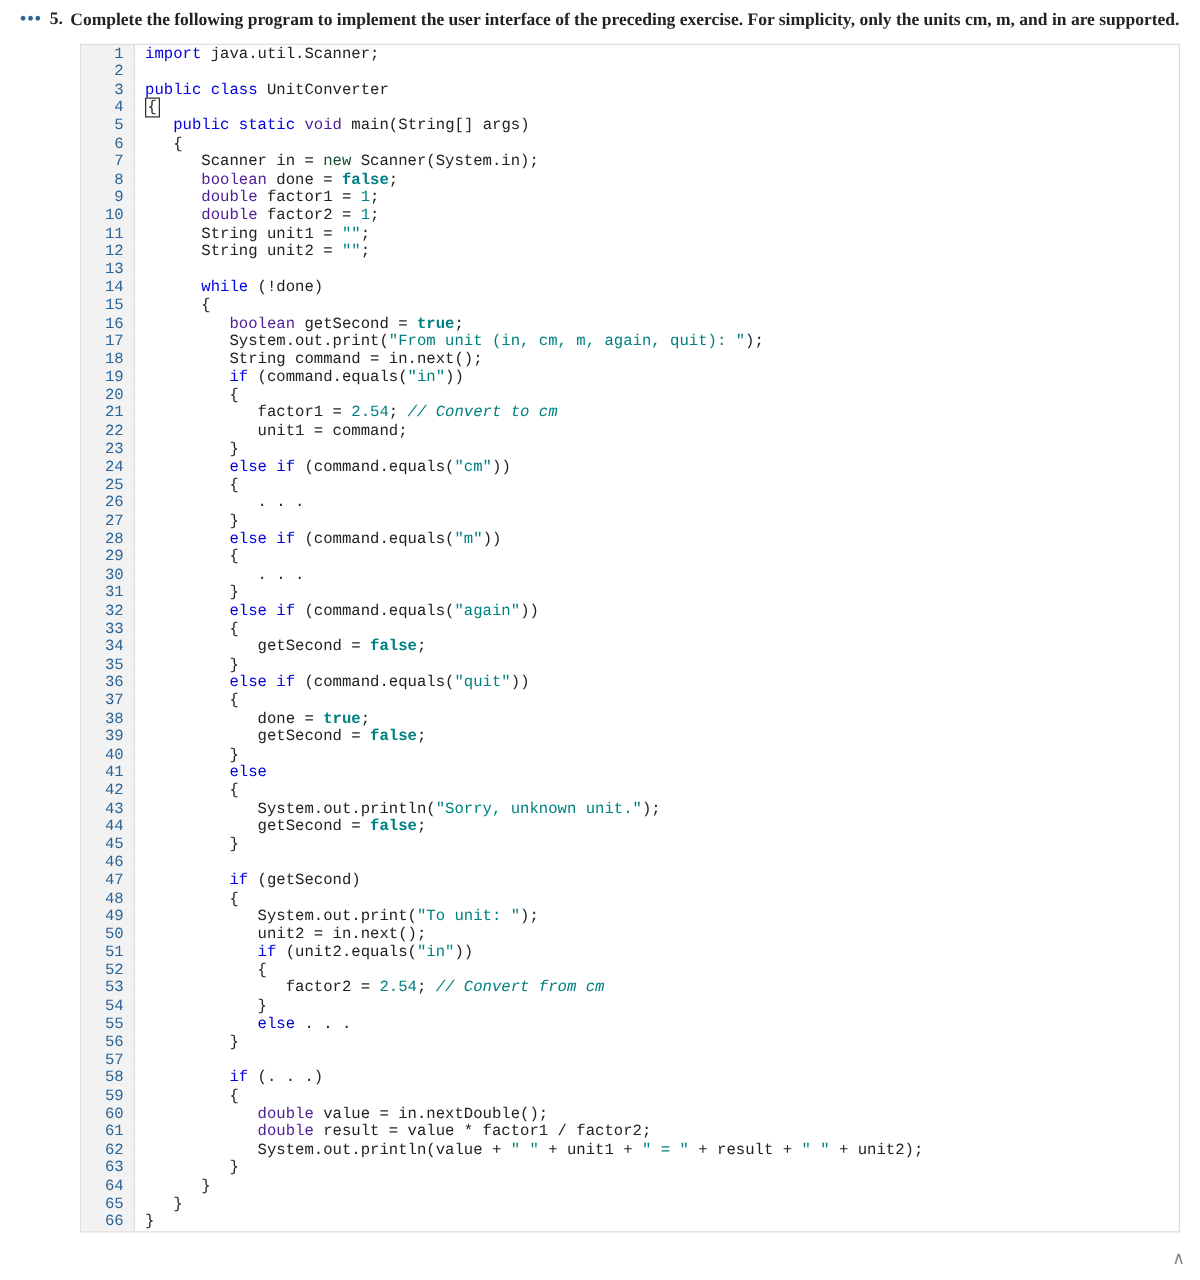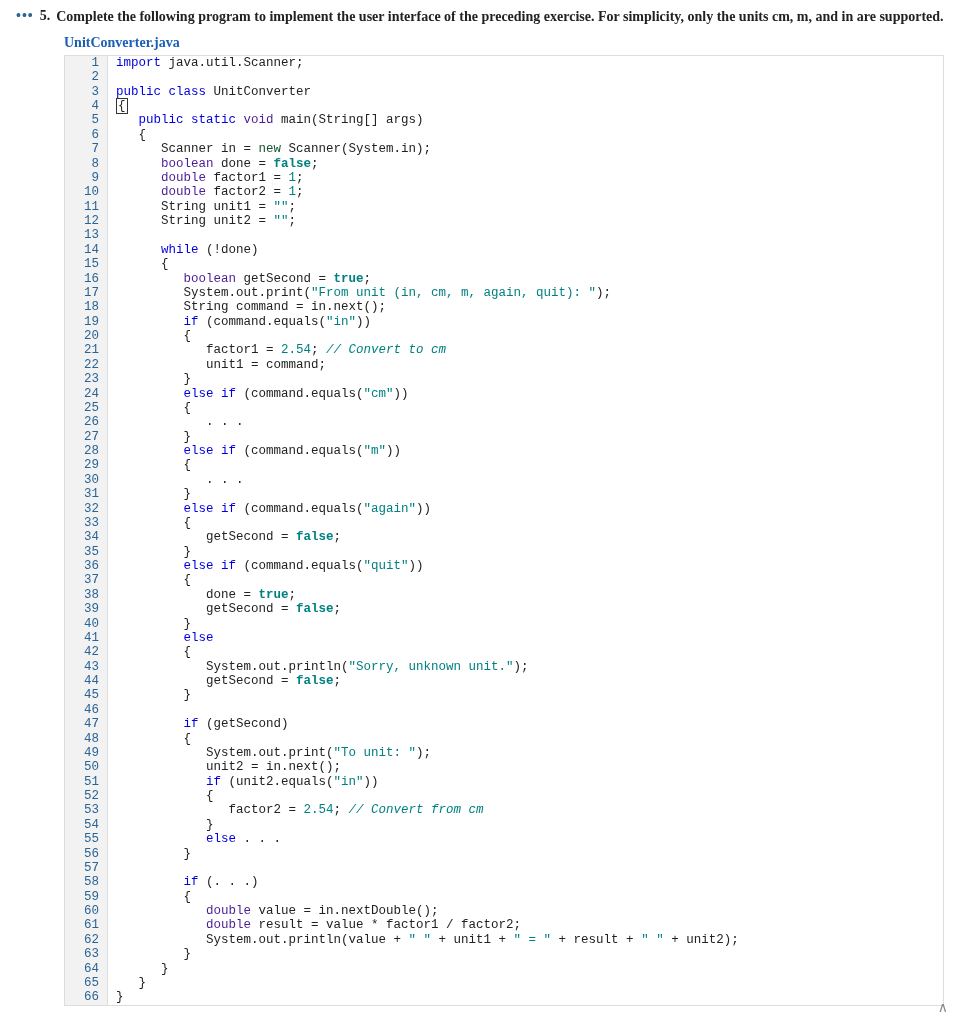--- a/index.html
+++ b/index.html
@@ -85,17 +85,16 @@
 </head>
 <body>
 
 <div class="problem">
   <span class="dots">•••</span>
   <span class="pnum">5.</span>
   <span class="ptext">Complete the following program to implement the user interface of the preceding exercise. For simplicity, only the units cm, m, and in are supported.</span>
 </div>
 
 <div class="content">
-  <div class="filename">UnitConverter.java</div>
   <div class="codebox" id="codebox"><div class="line"><div class="gutter">1</div><div class="src"><span class="kw">import</span> java.util.Scanner;</div></div><div class="line"><div class="gutter">2</div><div class="src"></div></div><div class="line"><div class="gutter">3</div><div class="src"><span class="kw">public</span> <span class="kw">class</span> UnitConverter</div></div><div class="line"><div class="gutter">4</div><div class="src"><span class="box">{</span></div></div><div class="line"><div class="gutter">5</div><div class="src">   <span class="kw">public</span> <span class="kw">static</span> <span class="type">void</span> main(String[] args)</div></div><div class="line"><div class="gutter">6</div><div class="src">   {</div></div><div class="line"><div class="gutter">7</div><div class="src">      Scanner in = <span class="new">new</span> Scanner(System.in);</div></div><div class="line"><div class="gutter">8</div><div class="src">      <span class="type">boolean</span> done = <span class="bool">false</span>;</div></div><div class="line"><div class="gutter">9</div><div class="src">      <span class="type">double</span> factor1 = <span class="num">1</span>;</div></div><div class="line"><div class="gutter">10</div><div class="src">      <span class="type">double</span> factor2 = <span class="num">1</span>;</div></div><div class="line"><div class="gutter">11</div><div class="src">      String unit1 = <span class="str">""</span>;</div></div><div class="line"><div class="gutter">12</div><div class="src">      String unit2 = <span class="str">""</span>;</div></div><div class="line"><div class="gutter">13</div><div class="src"></div></div><div class="line"><div class="gutter">14</div><div class="src">      <span class="kw">while</span> (!done)</div></div><div class="line"><div class="gutter">15</div><div class="src">      {</div></div><div class="line"><div class="gutter">16</div><div class="src">         <span class="type">boolean</span> getSecond = <span class="bool">true</span>;</div></div><div class="line"><div class="gutter">17</div><div class="src">         System.out.print(<span class="str">"From unit (in, cm, m, again, quit): "</span>);</div></div><div class="line"><div class="gutter">18</div><div class="src">         String command = in.next();</div></div><div class="line"><div class="gutter">19</div><div class="src">         <span class="kw">if</span> (command.equals(<span class="str">"in"</span>))</div></div><div class="line"><div class="gutter">20</div><div class="src">         {</div></div><div class="line"><div class="gutter">21</div><div class="src">            factor1 = <span class="num">2.54</span>; <span class="cmt">// Convert to cm</span></div></div><div class="line"><div class="gutter">22</div><div class="src">            unit1 = command;</div></div><div class="line"><div class="gutter">23</div><div class="src">         }</div></div><div class="line"><div class="gutter">24</div><div class="src">         <span class="kw">else</span> <span class="kw">if</span> (command.equals(<span class="str">"cm"</span>))</div></div><div class="line"><div class="gutter">25</div><div class="src">         {</div></div><div class="line"><div class="gutter">26</div><div class="src">            . . .</div></div><div class="line"><div class="gutter">27</div><div class="src">         }</div></div><div class="line"><div class="gutter">28</div><div class="src">         <span class="kw">else</span> <span class="kw">if</span> (command.equals(<span class="str">"m"</span>))</div></div><div class="line"><div class="gutter">29</div><div class="src">         {</div></div><div class="line"><div class="gutter">30</div><div class="src">            . . .</div></div><div class="line"><div class="gutter">31</div><div class="src">         }</div></div><div class="line"><div class="gutter">32</div><div class="src">         <span class="kw">else</span> <span class="kw">if</span> (command.equals(<span class="str">"again"</span>))</div></div><div class="line"><div class="gutter">33</div><div class="src">         {</div></div><div class="line"><div class="gutter">34</div><div class="src">            getSecond = <span class="bool">false</span>;</div></div><div class="line"><div class="gutter">35</div><div class="src">         }</div></div><div class="line"><div class="gutter">36</div><div class="src">         <span class="kw">else</span> <span class="kw">if</span> (command.equals(<span class="str">"quit"</span>))</div></div><div class="line"><div class="gutter">37</div><div class="src">         {</div></div><div class="line"><div class="gutter">38</div><div class="src">            done = <span class="bool">true</span>;</div></div><div class="line"><div class="gutter">39</div><div class="src">            getSecond = <span class="bool">false</span>;</div></div><div class="line"><div class="gutter">40</div><div class="src">         }</div></div><div class="line"><div class="gutter">41</div><div class="src">         <span class="kw">else</span></div></div><div class="line"><div class="gutter">42</div><div class="src">         {</div></div><div class="line"><div class="gutter">43</div><div class="src">            System.out.println(<span class="str">"Sorry, unknown unit."</span>);</div></div><div class="line"><div class="gutter">44</div><div class="src">            getSecond = <span class="bool">false</span>;</div></div><div class="line"><div class="gutter">45</div><div class="src">         }</div></div><div class="line"><div class="gutter">46</div><div class="src"></div></div><div class="line"><div class="gutter">47</div><div class="src">         <span class="kw">if</span> (getSecond)</div></div><div class="line"><div class="gutter">48</div><div class="src">         {</div></div><div class="line"><div class="gutter">49</div><div class="src">            System.out.print(<span class="str">"To unit: "</span>);</div></div><div class="line"><div class="gutter">50</div><div class="src">            unit2 = in.next();</div></div><div class="line"><div class="gutter">51</div><div class="src">            <span class="kw">if</span> (unit2.equals(<span class="str">"in"</span>))</div></div><div class="line"><div class="gutter">52</div><div class="src">            {</div></div><div class="line"><div class="gutter">53</div><div class="src">               factor2 = <span class="num">2.54</span>; <span class="cmt">// Convert from cm</span></div></div><div class="line"><div class="gutter">54</div><div class="src">            }</div></div><div class="line"><div class="gutter">55</div><div class="src">            <span class="kw">else</span> . . .</div></div><div class="line"><div class="gutter">56</div><div class="src">         }</div></div><div class="line"><div class="gutter">57</div><div class="src"></div></div><div class="line"><div class="gutter">58</div><div class="src">         <span class="kw">if</span> (. . .)</div></div><div class="line"><div class="gutter">59</div><div class="src">         {</div></div><div class="line"><div class="gutter">60</div><div class="src">            <span class="type">double</span> value = in.nextDouble();</div></div><div class="line"><div class="gutter">61</div><div class="src">            <span class="type">double</span> result = value * factor1 / factor2;</div></div><div class="line"><div class="gutter">62</div><div class="src">            System.out.println(value + <span class="str">" "</span> + unit1 + <span class="str">" = "</span> + result + <span class="str">" "</span> + unit2);</div></div><div class="line"><div class="gutter">63</div><div class="src">         }</div></div><div class="line"><div class="gutter">64</div><div class="src">      }</div></div><div class="line"><div class="gutter">65</div><div class="src">   }</div></div><div class="line"><div class="gutter">66</div><div class="src">}</div></div></div>
 </div>
 
 <div class="chev">∧</div>
 
 </body></html>

